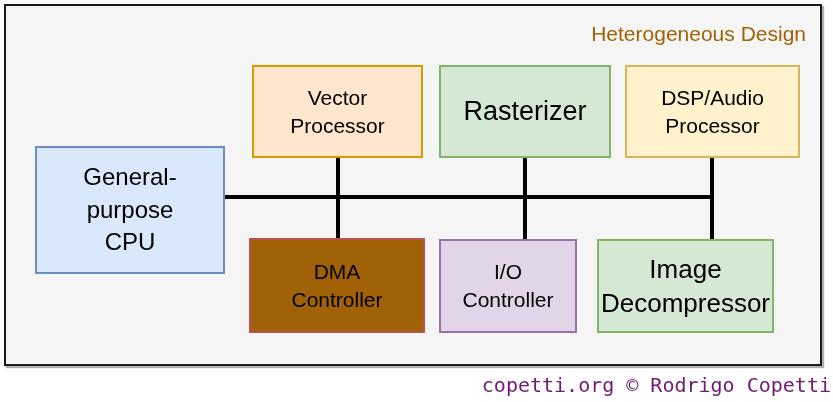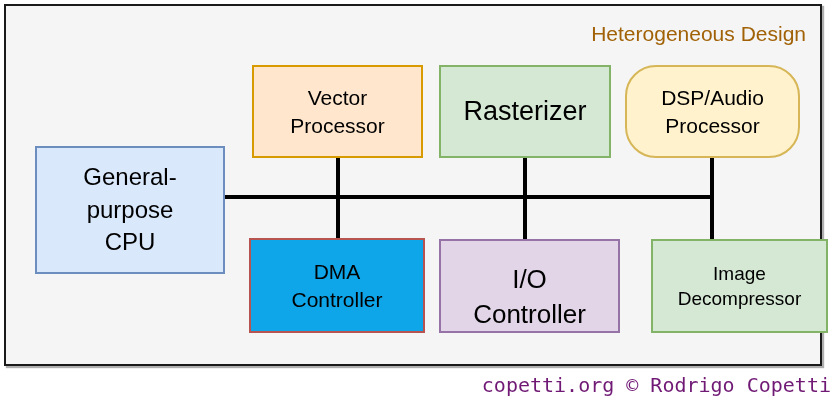--- a/index.html
+++ b/index.html
@@ -49,22 +49,22 @@
   .node .label {
     white-space: pre-line;
     line-height: 1.32;
   }
   .node-cpu        { left: 35px;  top: 134px; width: 190px; height: 128px; font-size: 24px; }
   .node-cpu .label { line-height: 1.35; }
   .node-vector     { left: 252px; top: 65px;  width: 171px; height: 93px;  font-size: 21px; }
   .node-rasterizer { left: 439px; top: 65px;  width: 172px; height: 93px;  font-size: 27px; }
   .node-dsp        { left: 625px; top: 65px;  width: 175px; height: 93px;  font-size: 21px; }
   .node-dma        { left: 249px; top: 238px; width: 176px; height: 95px;  font-size: 21px; }
-  .node-io         { left: 439px; top: 239px; width: 181px; height: 94px;  font-size: 26px; align-items: flex-end; }
-  .node-image      { left: 651px; top: 239px; width: 177px; height: 94px;  font-size: 19px; }
+  .node-io         { left: 439px; top: 239px; width: 138px; height: 94px;  font-size: 21px; }
+  .node-image      { left: 597px; top: 239px; width: 177px; height: 94px;  font-size: 26px; }
   .bus {
     position: absolute;
     background: #000000;
     z-index: 1;
   }
   .bus-h  { left: 225px; top: 195px; width: 489px; height: 4px; }
   .bus-v1 { left: 336px; top: 158px; width: 4px;  height: 81px; }
   .bus-v2 { left: 523px; top: 158px; width: 4px;  height: 82px; }
   .bus-v3 { left: 710px; top: 158px; width: 4px;  height: 82px; }
   .credit {
@@ -100,26 +100,26 @@
 
   <div class="node node-vector" style="background-color: rgb(255, 230, 204); border-color: rgb(215, 155, 0);">
     <span class="label">Vector
 Processor</span>
   </div>
 
   <div class="node node-rasterizer" style="background-color: rgb(213, 232, 212); border-color: rgb(130, 179, 102);">
     <span class="label">Rasterizer</span>
   </div>
 
-  <div class="node node-dsp" style="background-color: rgb(255, 242, 204); border-color: rgb(214, 182, 86); border-radius: 31px;">
+  <div class="node node-dsp" style="background-color: rgb(255, 242, 204); border-color: rgb(214, 182, 86);">
     <span class="label">DSP/Audio
 Processor</span>
   </div>
 
-  <div class="node node-dma" style="background-color: #0ea5e9; border-color: rgb(184, 84, 80);">
+  <div class="node node-dma" style="background-color: #a16207; border-color: rgb(184, 84, 80);">
     <span class="label">DMA
 Controller</span>
   </div>
 
   <div class="node node-io" style="background-color: rgb(225, 213, 231); border-color: rgb(150, 115, 166);">
     <span class="label">I/O
 Controller</span>
   </div>
 
   <div class="node node-image" style="background-color: rgb(213, 232, 212); border-color: rgb(130, 179, 102);">

